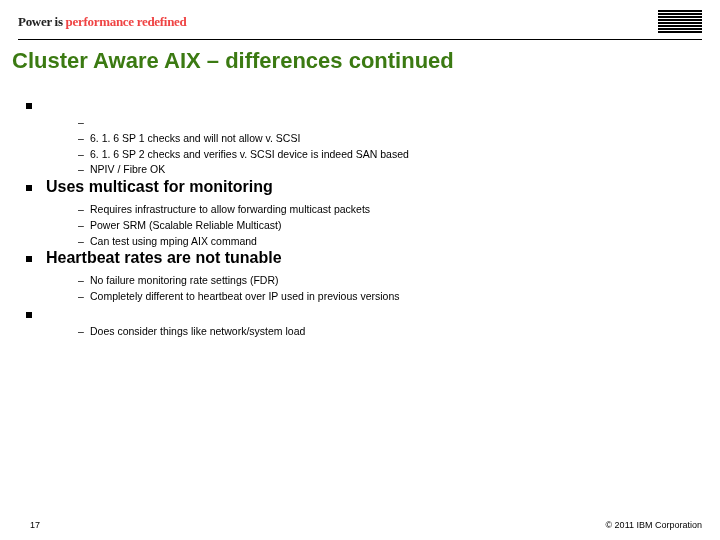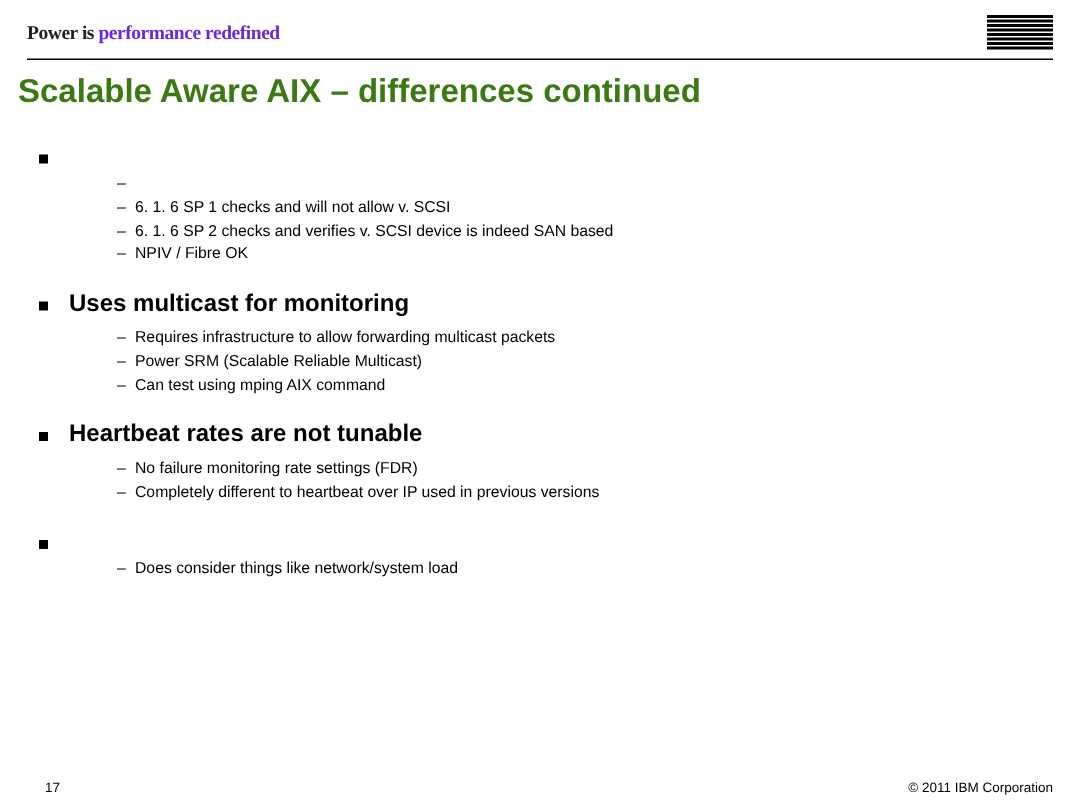--- a/index.html
+++ b/index.html
@@ -17,21 +17,21 @@
     justify-content: space-between;
     align-items: center;
   }
   .tagline {
     font-family: Georgia, "Times New Roman", serif;
     letter-spacing: -0.3px;
     font-weight: bold;
     font-size: 13px;
     color: #222;
   }
-  .tagline .hl { color: #6d28d9; }
+  .tagline .hl { color: #ef4444; }
   .ibm-logo {
     display: inline-flex;
     flex-direction: column;
     gap: 1px;
   }
   .ibm-logo .bar {
     height: 2px;
     width: 44px;
     background: #000;
   }
@@ -45,21 +45,20 @@
     font-size: 22px;
     font-weight: bold;
     padding: 8px 12px 6px 12px;
   }
   .content {
     padding: 6px 18px 0 18px;
   }
   .top-item {
     display: flex;
     align-items: flex-start;
-    margin-top: 16px;
   }
   .top-item:first-child { margin-top: 10px; }
   .sqbullet {
     width: 6px;
     height: 6px;
     background: #000;
     margin: 7px 14px 0 8px;
     flex: 0 0 auto;
   }
   .top-text {
@@ -108,21 +107,21 @@
       <span class="bar"></span>
       <span class="bar"></span>
     <span class="bar"></span>
       <span class="bar"></span>
       <span class="bar"></span>
       <span class="bar"></span>
   </span>
 </div>
 <div class="rule"></div>
 
-<div class="title">Scalable Aware AIX – differences continued</div>
+<div class="title">Cluster Aware AIX – differences continued</div>
 
 <div class="content">
 
   <div class="top-item">
     <div class="sqbullet"></div>
   </div>
   <div class="sublist">
     <div class="subitem">
         <span class="dash">–</span>
       </div>

